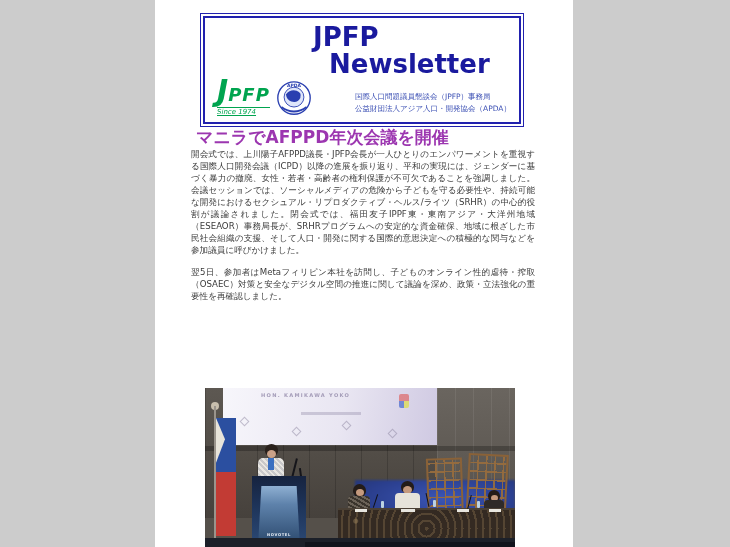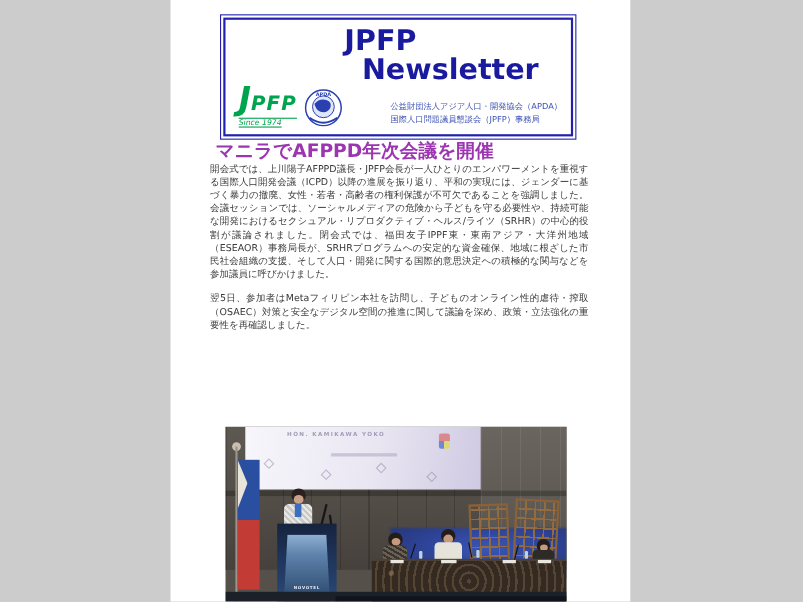--- a/index.html
+++ b/index.html
@@ -160,22 +160,22 @@
             <text x="20" y="8" text-anchor="middle" font-size="5" fill="#2a3fb0" font-weight="bold">APDA</text>
           </svg>
         </div>
 
         <div id="title-block">
           <div id="title-line1">JPFP</div>
           <div id="title-line2">Newsletter</div>
         </div>
 
         <div id="org-lines">
+          <div>国際人口問題議員懇談会（JPFP）事務局</div>
           <div>公益財団法人アジア人口・開発協会（APDA）</div>
-          <div>国際人口問題議員懇談会（JPFP）事務局</div>
         </div>
 
       </div>
     </div>
 
 
     <div id="headline">マニラでAFPPD年次会議を開催</div>
 
     <div id="body-text">
       <p>開会式では、上川陽子AFPPD議長・JPFP会長が一人ひとりのエンパワーメントを重視する国際人口開発会議（ICPD）以降の進展を振り返り、平和の実現には、ジェンダーに基づく暴力の撤廃、女性・若者・高齢者の権利保護が不可欠であることを強調しました。会議セッションでは、ソーシャルメディアの危険から子どもを守る必要性や、持続可能な開発におけるセクシュアル・リプロダクティブ・ヘルス/ライツ（SRHR）の中心的役割が議論されました。閉会式では、福田友子IPPF東・東南アジア・大洋州地域（ESEAOR）事務局長が、SRHRプログラムへの安定的な資金確保、地域に根ざした市民社会組織の支援、そして人口・開発に関する国際的意思決定への積極的な関与などを参加議員に呼びかけました。</p>

